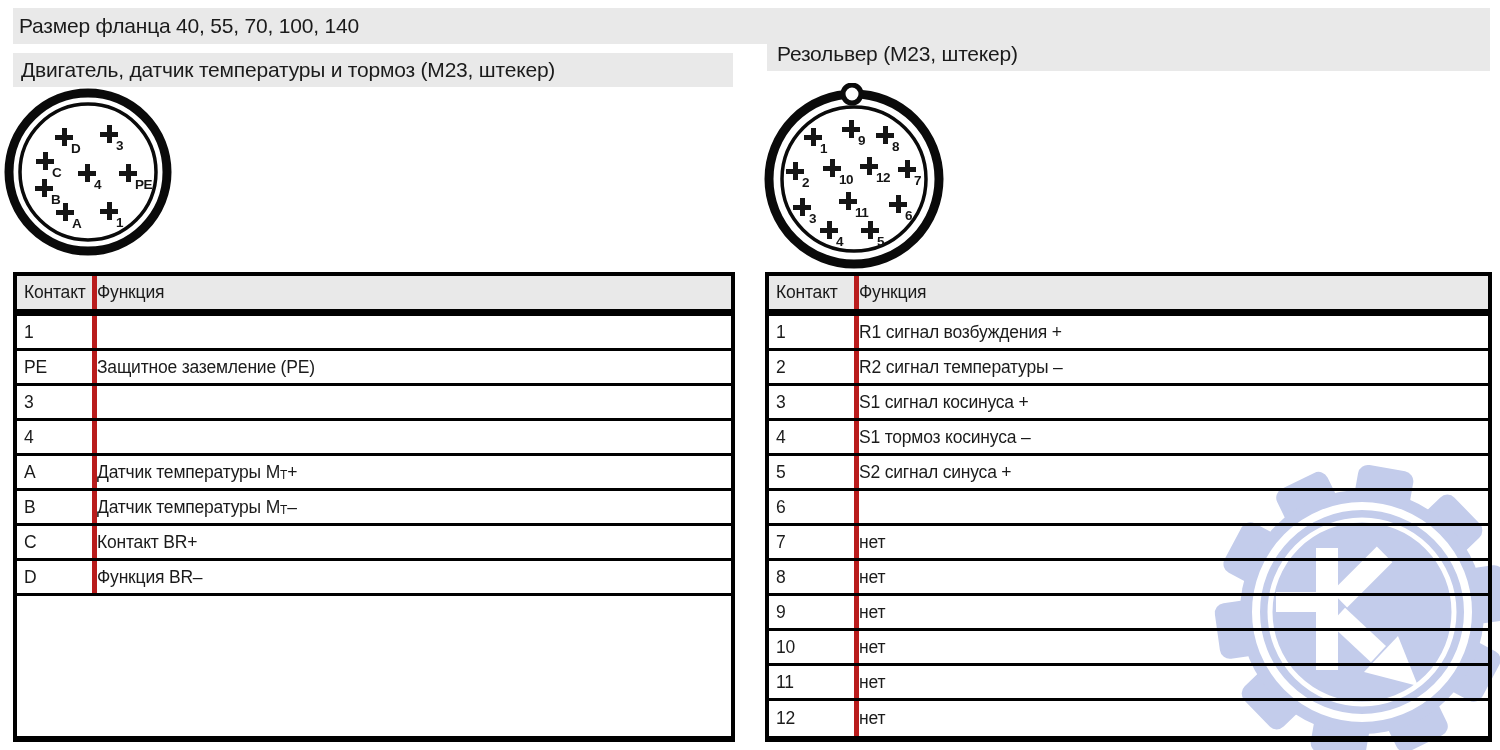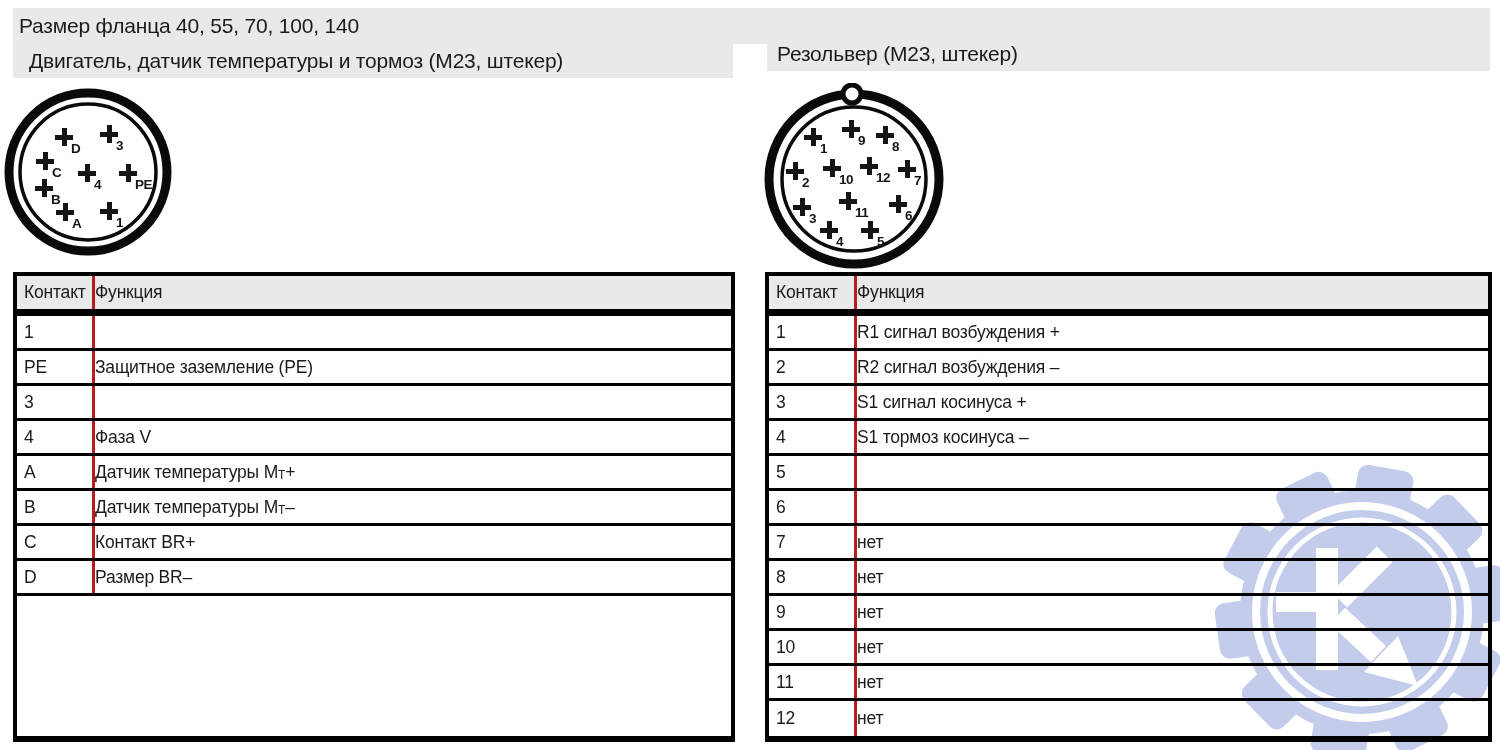--- a/index.html
+++ b/index.html
@@ -6,21 +6,21 @@
   body{
     width:1500px;height:750px;position:relative;overflow:hidden;
     background:#ffffff;color:#1b1b1b;
     font-family:"Liberation Sans","DejaVu Sans",sans-serif;
     letter-spacing:-0.2px;
   }
   
   .band{position:absolute;background:#e9e9e9;display:flex;align-items:center;
         font-size:21px;color:#1b1b1b;}
   #band-flange{left:13px;top:8px;width:1477px;height:36px;padding-left:6px;box-sizing:border-box}
-  #band-left{left:13px;top:44px;width:720px;height:34px;padding-left:16px;box-sizing:border-box}
+  #band-left{left:13px;top:53px;width:720px;height:34px;padding-left:8px;box-sizing:border-box}
   #band-right{left:767px;top:37px;width:723px;height:34px;padding-left:10px;box-sizing:border-box}
 
   
   .connector{position:absolute}
   #connector-left{left:0px;top:85px;width:180px;height:180px}
   #connector-right{left:755px;top:83px;width:204px;height:190px}
   .connector svg{position:absolute;left:0;top:0}
   .pin{position:absolute;width:0;height:0}
   .cross{position:absolute;left:-9px;top:-9px;width:18px;height:18px;display:block}
   .cross::before{content:"";position:absolute;left:0;top:7px;width:18px;height:5px;background:#151515}
@@ -28,21 +28,21 @@
   .pinlabel{position:absolute;left:7px;top:4px;font-weight:bold;font-size:13.5px;letter-spacing:-0.5px;color:#151515}
 
   
   .ptable{position:absolute;background:#fff;border:4px solid #000;border-bottom-width:6px;box-sizing:border-box}
   #table-left{left:13px;top:272px;width:722px;height:470px}
   #table-right{left:765px;top:272px;width:727px;height:470px}
   .thead{display:flex;height:33px;background:#e9e9e9;border-bottom:7px solid #000;box-sizing:content-box}
   .trow{display:flex;height:32px;border-bottom:3px solid #000}
   #table-right .trow:last-child{height:35px;border-bottom:none}
   .cell{display:flex;align-items:center;font-size:17.5px;overflow:hidden;white-space:nowrap}
-  .c-contact{width:68px;border-right:3px solid #b91c1c;padding-left:7px;flex:none}
+  .c-contact{width:68px;border-right:5px solid #b91c1c;padding-left:7px;flex:none}
   #table-right .c-contact{width:78px}
   .c-func{flex:1;}
   .thead .cell{font-size:17.5px;color:#1b1b1b}
   .c-func sub{font-size:12px;line-height:0;transform:translateY(3px)}
   .empty-box{height:140px}
 
   
   #watermark{position:absolute;left:1212px;top:462px;width:300px;height:300px;
              mix-blend-mode:multiply;pointer-events:none}
 </style>
@@ -163,66 +163,66 @@
       </div>
       <div class="trow">
         <div class="cell c-contact">PE</div>
         <div class="cell c-func">Защитное заземление (PE)</div>
       </div>
       <div class="trow">
         <div class="cell c-contact">3</div>
       </div>
       <div class="trow">
         <div class="cell c-contact">4</div>
-        <div class="cell c-func">Фаза V</div>
       </div>
       <div class="trow">
         <div class="cell c-contact">A</div>
         <div class="cell c-func">Датчик температуры M<sub>T</sub>+</div>
       </div>
       <div class="trow">
         <div class="cell c-contact">B</div>
         <div class="cell c-func">Датчик температуры M<sub>T</sub>–</div>
       </div>
       <div class="trow">
         <div class="cell c-contact">C</div>
         <div class="cell c-func">Контакт BR+</div>
       </div>
       <div class="trow">
         <div class="cell c-contact">D</div>
-        <div class="cell c-func">Размер BR–</div>
+        <div class="cell c-func">Функция BR–</div>
       </div>
     </div>
   <div class="empty-box"></div>
 </div>
 
 <div class="ptable" id="table-right">
   <div class="thead">
     <div class="cell c-contact">Контакт</div>
     <div class="cell c-func">Функция</div>
   </div>
   <div id="right-table-rows">
       <div class="trow">
         <div class="cell c-contact">1</div>
         <div class="cell c-func">R1 сигнал возбуждения +</div>
       </div>
       <div class="trow">
         <div class="cell c-contact">2</div>
-        <div class="cell c-func">R2 сигнал возбуждения –</div>
+        <div class="cell c-func">R2 сигнал температуры –</div>
       </div>
       <div class="trow">
         <div class="cell c-contact">3</div>
         <div class="cell c-func">S1 сигнал косинуса +</div>
       </div>
       <div class="trow">
         <div class="cell c-contact">4</div>
         <div class="cell c-func">S1 тормоз косинуса –</div>
       </div>
       <div class="trow">
         <div class="cell c-contact">5</div>
+        <div class="cell c-func">S2 сигнал синуса +</div>
       </div>
       <div class="trow">
         <div class="cell c-contact">6</div>
       </div>
       <div class="trow">
         <div class="cell c-contact">7</div>
         <div class="cell c-func">нет</div>
       </div>
       <div class="trow">
         <div class="cell c-contact">8</div>

